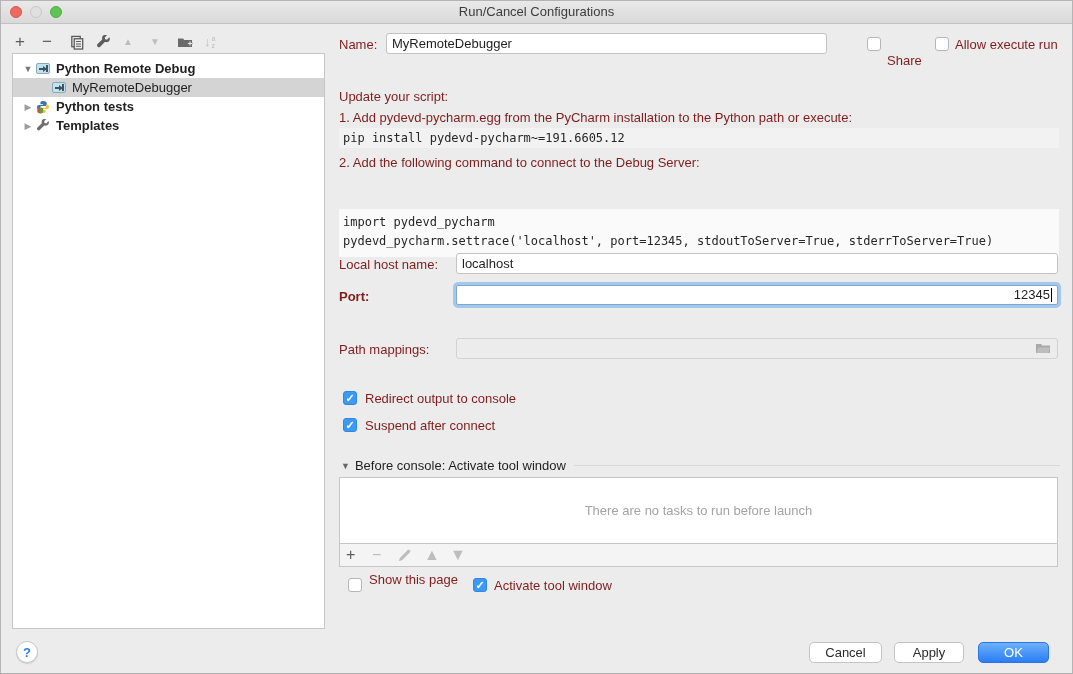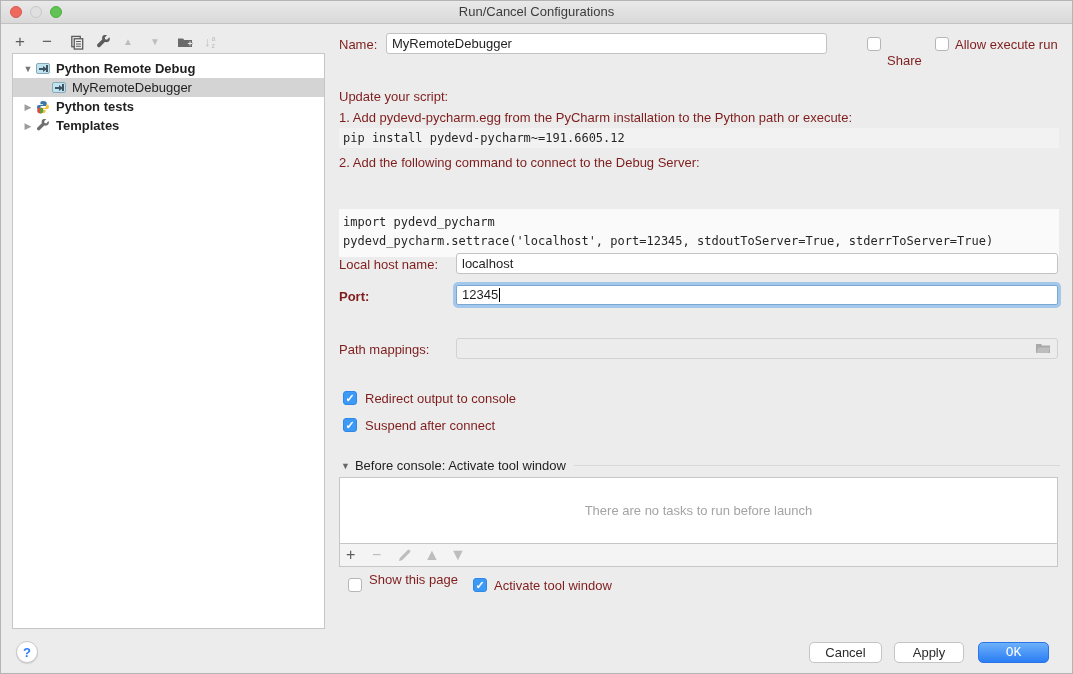--- a/index.html
+++ b/index.html
@@ -46,41 +46,41 @@
   .abs{position:absolute;}
   .flabel{color:#7f1d1d;}
   .tfield{box-sizing:border-box;background:#fff;border:1px solid #c3c3c3;border-radius:3px;
     height:21px;font-family:"Liberation Sans",sans-serif;font-size:13px;color:#1f1f1f;
     padding:0 5px;outline:none;}
   .code{font-family:"DejaVu Sans Mono","Liberation Mono",monospace;font-size:12px;color:#262626;}
   .codeblock1{background:#f2f2f2;width:720px;height:20px;line-height:20px;padding-left:4px;box-sizing:border-box;}
   .codeblock2{background:#fafafa;width:720px;height:48px;line-height:19px;padding:4px 0 0 4px;box-sizing:border-box;}
   .focusring{box-sizing:border-box;border:3px solid #a4c8ec;border-radius:5px;background:#a4c8ec;}
   .portfield{box-sizing:border-box;background:#fff;border:1px solid #7ca7d4;border-radius:2px;
-    height:20px;line-height:18px;padding:0 5px;display:flex;align-items:center;}
+    height:20px;line-height:18px;padding:0 5px;display:flex;align-items:center;justify-content:flex-end;}
   .caret{display:inline-block;width:1px;height:14px;background:#000;margin-left:1px;}
   .disfield{box-sizing:border-box;background:#ececec;border:1px solid #d2d2d2;border-radius:3px;height:21px;
     display:flex;align-items:center;justify-content:flex-end;padding:0 6px;}
   
   .cb{width:14px;height:14px;box-sizing:border-box;border:1px solid #b6b6b6;border-radius:3px;background:#fff;
     display:inline-flex;align-items:center;justify-content:center;}
   .cb.checked{background:#3d99f6;border-color:#2f87e8;color:#fff;font-size:11px;font-weight:bold;line-height:12px;}
   
   .blheader{display:flex;align-items:center;width:719px;color:#1f1f1f;}
   .blheader .tri2{font-size:9px;color:#666;margin-right:5px;}
   .blheader .line{flex:1;height:1px;background:#d8d8d8;margin-left:8px;}
   .taskbox{box-sizing:border-box;width:719px;height:67px;background:#fff;border:1px solid #c6c6c6;
     display:flex;align-items:center;justify-content:center;color:#a4a4a4;}
   .taskbar{box-sizing:border-box;width:719px;height:23px;background:#f4f4f4;border:1px solid #c6c6c6;border-top:none;
     display:flex;align-items:center;padding-left:6px;}
   .taskbar .ticon{width:26px;font-size:16px;}
   
   .btn{box-sizing:border-box;height:21px;border-radius:5px;border:1px solid #c4c4c4;background:#fff;
     font-family:"Liberation Sans",sans-serif;font-size:13px;color:#2b2b2b;display:flex;align-items:center;justify-content:center;}
-  .btn.primary{background:linear-gradient(#6db1fa,#2a7df4);border-color:#2a74e8;color:#fff;font-family:Liberation Mono, monospace;}
+  .btn.primary{background:linear-gradient(#6db1fa,#2a7df4);border-color:#2a74e8;color:#fff;}
   .helpbtn{box-sizing:border-box;width:22px;height:22px;border-radius:50%;background:#fff;border:1px solid #c9c9c9;
     box-shadow:0 1px 1px rgba(0,0,0,.12);color:#2a7cf7;font-size:13px;font-weight:bold;
     display:flex;align-items:center;justify-content:center;}
   svg{display:block;}
 </style>
 </head>
 <body>
 
 <div class="window">
 

